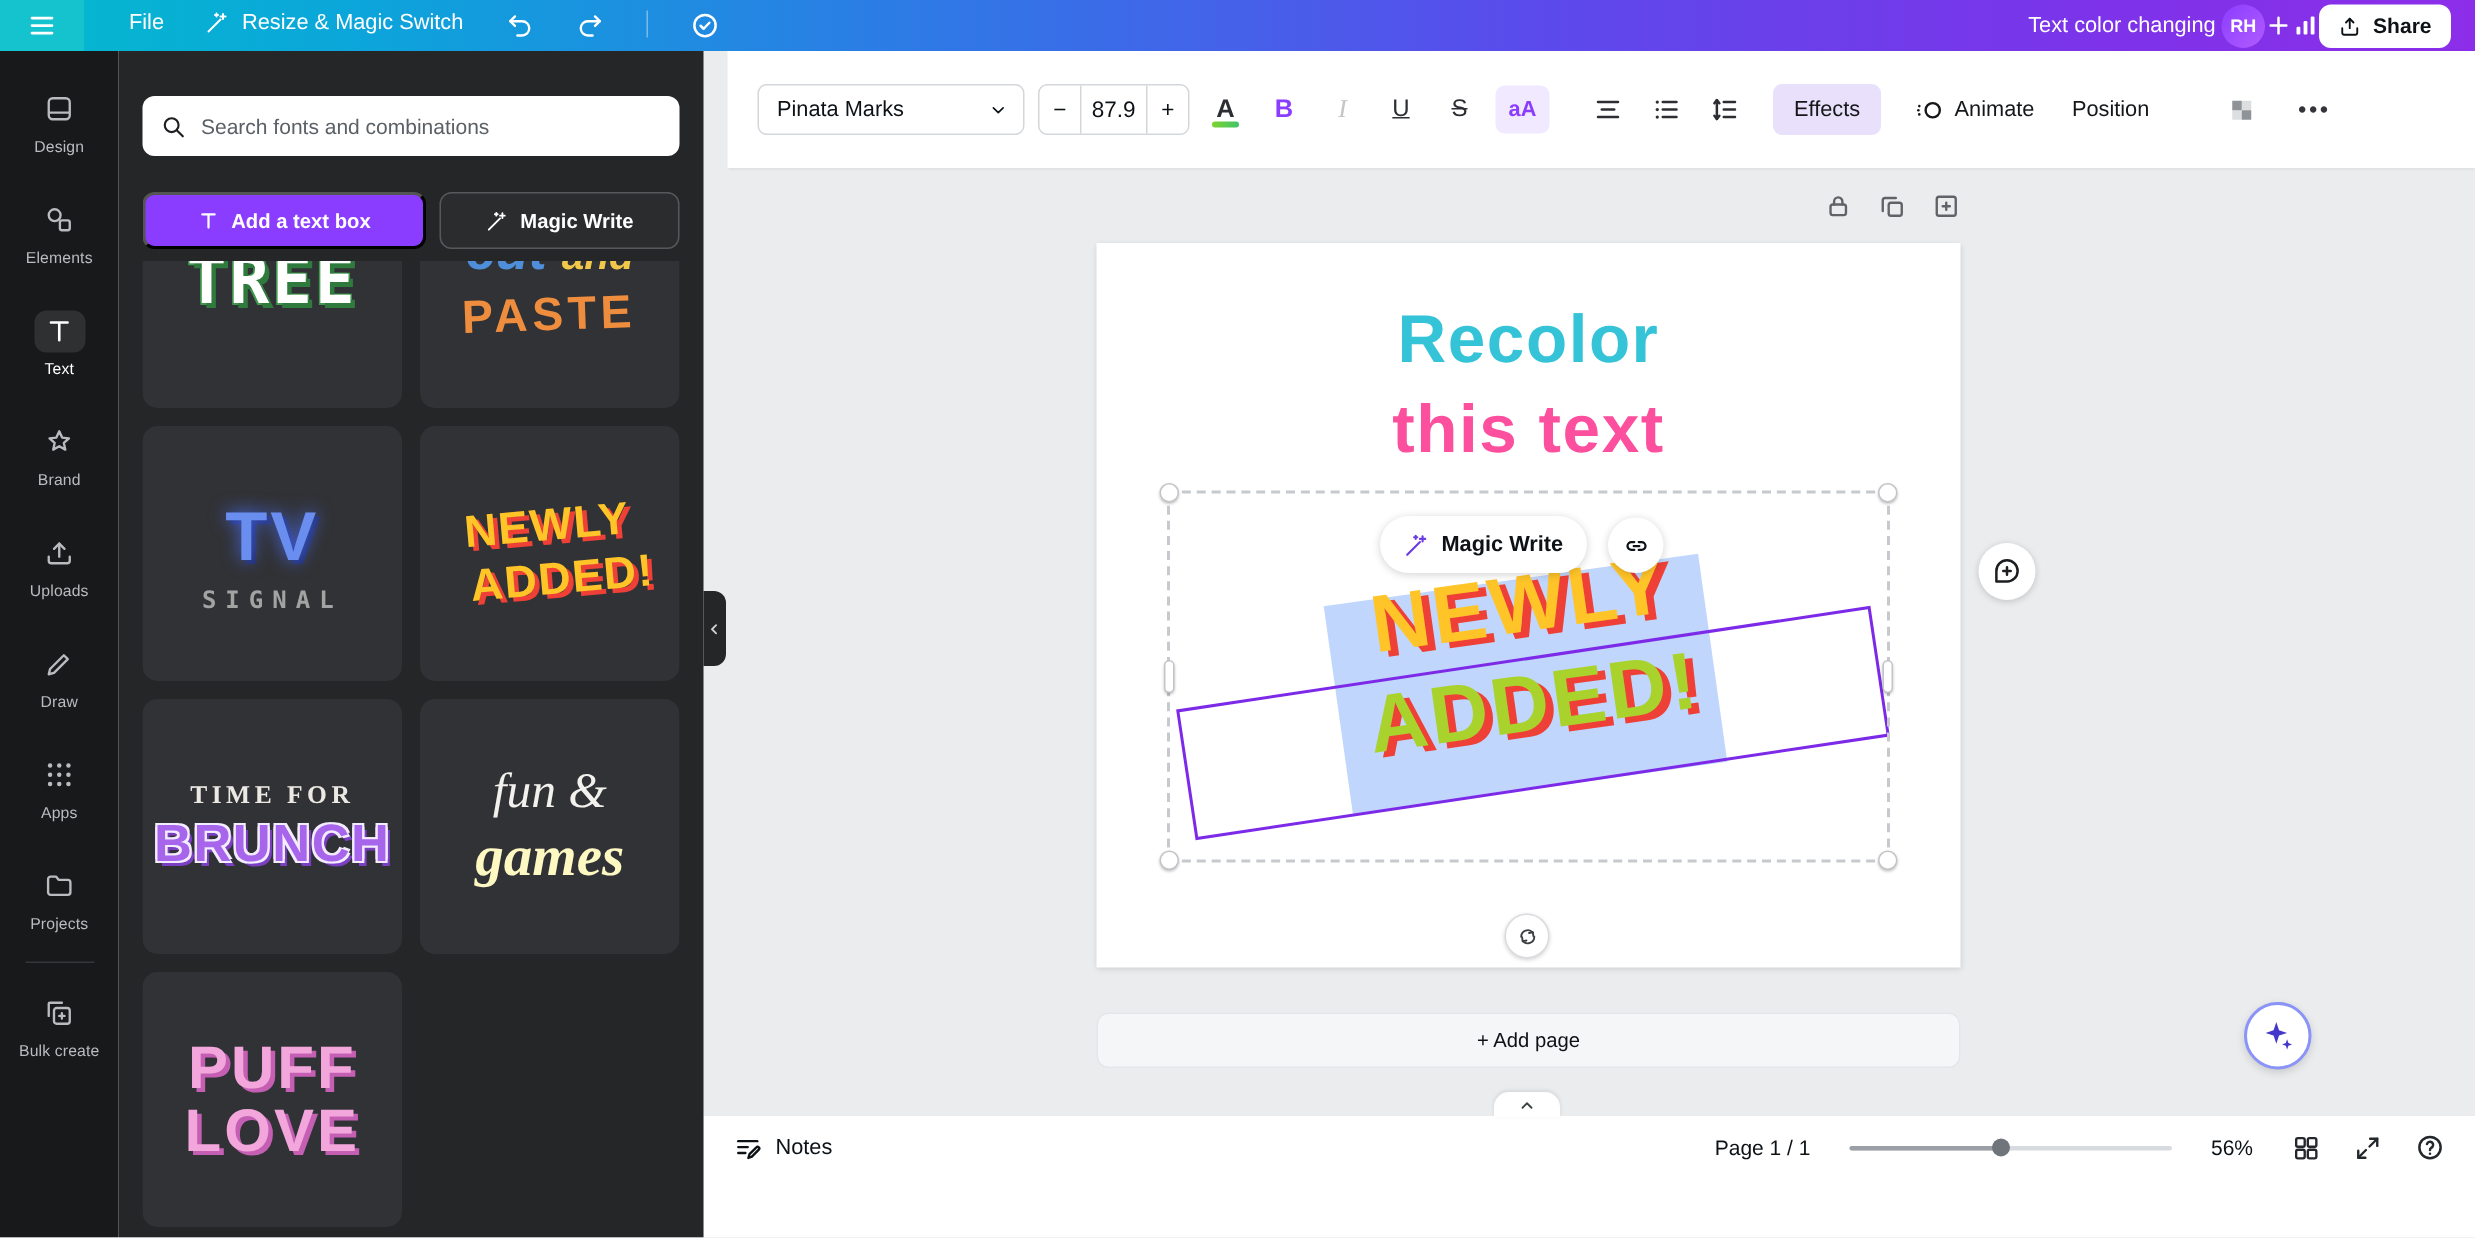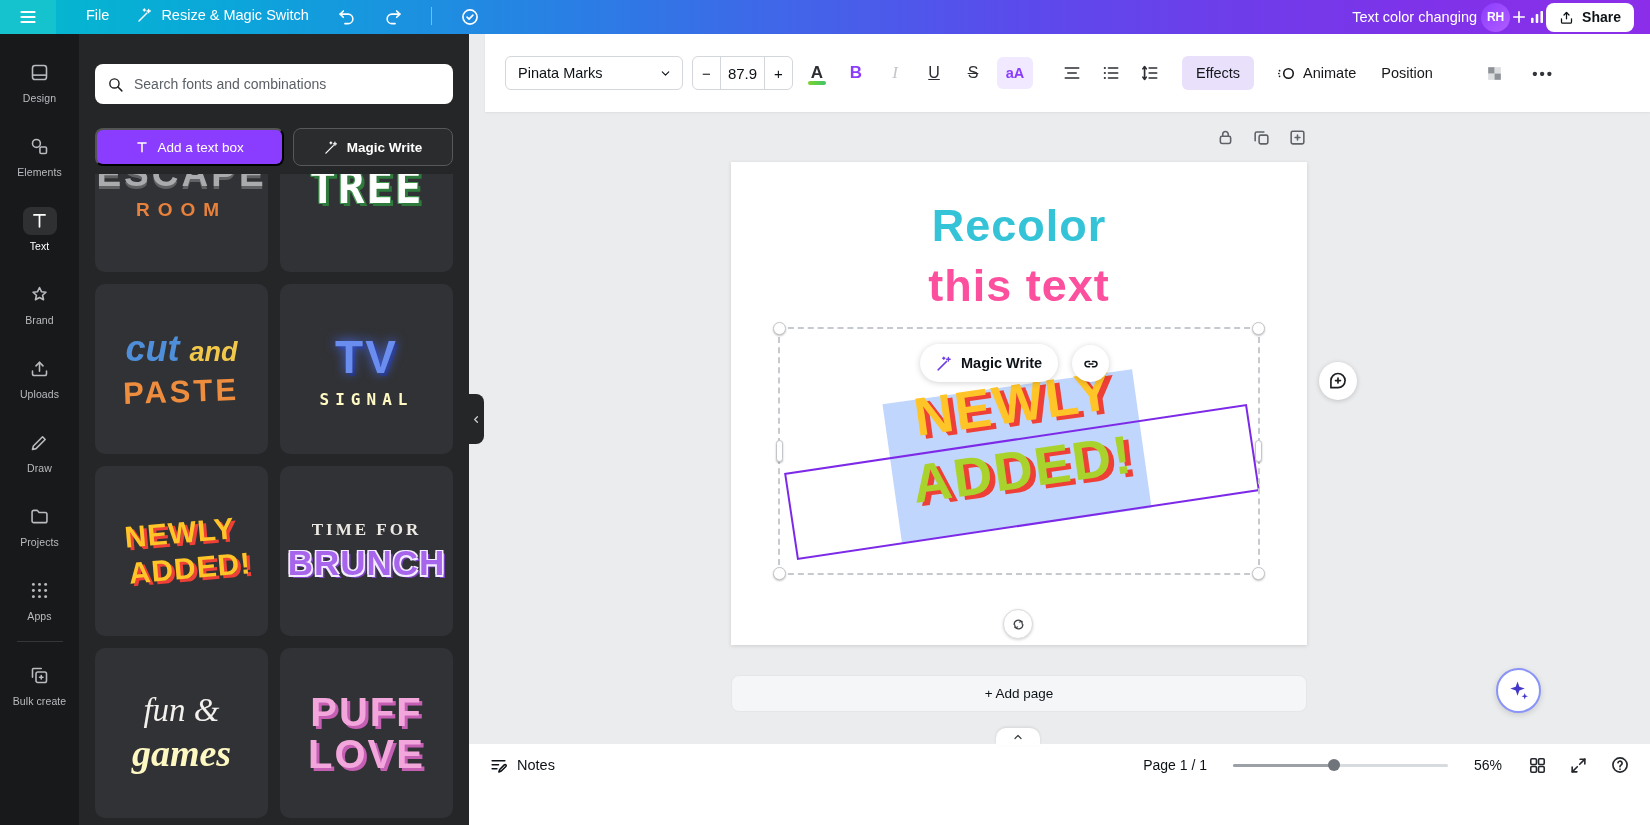--- a/index.html
+++ b/index.html
@@ -34,38 +34,38 @@
   .rail-divider { width:46px; height:1px; background:#34363a; margin:5px auto; }
 
   
   .panel { position:absolute; left:79px; top:34px; width:390px; bottom:0; background:#252627; z-index:40; }
   .search-box { position:absolute; left:16px; right:16px; top:30px; height:40px; background:#fff; border-radius:8px;
     display:flex; align-items:center; gap:10px; padding:0 12px; color:#1c1e21; }
   .search-box input { border:none; outline:none; flex:1; font-size:14px; color:#1c1e21; background:transparent; }
   .search-box input::placeholder { color:#5b6066; }
   .panel-buttons { position:absolute; top:94px; left:16px; right:16px; display:flex; gap:9px; }
   .btn-add-text { flex:1.08; height:38px; background:#8b3dff; color:#fff; border-radius:8px;
-    display:flex; align-items:center; justify-content:center; gap:8px; font-size:13.5px; font-weight:400; }
+    display:flex; align-items:center; justify-content:center; gap:8px; font-size:13.5px; font-weight:700; }
   .btn-magic-write { flex:.92; height:38px; background:#2b2c2e; border:1px solid #56585b; color:#fff; border-radius:8px;
     display:flex; align-items:center; justify-content:center; gap:8px; font-size:13.5px; font-weight:600; }
   .tiles-viewport { position:absolute; top:140px; left:16px; right:16px; bottom:0; overflow:hidden; }
   .tiles-grid { display:grid; grid-template-columns:1fr 1fr; gap:12px; margin-top:-72px; }
   .tile { height:170px; background:#313235; border-radius:10px; display:flex; flex-direction:column;
     align-items:center; justify-content:center; overflow:hidden; text-align:center; }
   
   .esc1 { font-weight:800; font-size:37px; color:#a9abad; letter-spacing:3px; text-shadow:0 3px 0 #5f6163; }
   .esc2 { font-weight:700; font-size:19px; color:#e8813c; letter-spacing:8px; margin-top:4px; }
   .tree1 { font-family:"DejaVu Sans Mono",monospace; font-weight:700; font-size:44px; color:#ffffff;
     letter-spacing:2px; text-shadow:3px 3px 0 #2f7a3d, -1px -1px 0 #3f9a4e, 1px -1px 0 #3f9a4e, -1px 1px 0 #3f9a4e; }
   .cp-row { display:flex; gap:10px; align-items:baseline; }
   .cp1 { font-weight:800; font-style:italic; font-size:36px; color:#4f8fd9; }
   .cp2 { font-weight:700; font-style:italic; font-size:27px; color:#f2c84b; }
   .cp3 { font-weight:800; font-size:31px; color:#ef8d3f; letter-spacing:3px; margin-top:4px; transform:rotate(-2deg); }
   .tv1 { font-weight:800; font-size:46px; color:#6a8df0; text-shadow:0 0 12px #4a6cf0, 3px 3px 0 #232f6e; letter-spacing:2px; }
-  .tv2 { font-family:"DejaVu Sans Mono",monospace; font-weight:700; font-size:16px; color:#fef9c3; letter-spacing:6px; margin-top:6px; }
+  .tv2 { font-family:"DejaVu Sans Mono",monospace; font-weight:700; font-size:16px; color:#a3a3a3; letter-spacing:6px; margin-top:6px; }
   .t-newly-inner { transform:rotate(-5deg); }
   .na1,.na2 { display:block; font-weight:800; font-size:30px; letter-spacing:1px; color:#ffc428; text-shadow:3px 3px 0 #ee4036; line-height:36px; }
   .na2 { margin-left:14px; }
   .br1 { font-family:"Liberation Serif","DejaVu Serif",serif; font-weight:600; font-size:17px; color:#ece9e4; letter-spacing:3px; }
   .br2 { font-weight:800; font-size:35px; color:#a765ec; letter-spacing:1px; margin-top:3px;
     text-shadow:-1.5px -1.5px 0 #f3ecff, 1.5px -1.5px 0 #f3ecff, -1.5px 1.5px 0 #f3ecff, 1.5px 1.5px 0 #f3ecff, 3px 3px 0 #7b3fc4; }
   .fg1 { font-family:"Liberation Serif","DejaVu Serif",serif; font-style:italic; font-size:33px; color:#f3f1ee; }
   .fg2 { font-family:"Liberation Serif","DejaVu Serif",serif; font-style:italic; font-weight:700; font-size:38px; color:#fef9c3; margin-top:2px; }
   .pl1,.pl2 { display:block; font-weight:800; font-size:40px; color:#f2a6dc; letter-spacing:2px; line-height:42px; text-shadow:3px 3px 0 #c45fb4; }
   .collapse-tab { position:absolute; left:469px; top:394px; width:15px; height:50px; background:#252627;
@@ -278,42 +278,42 @@
   <div class="rail-item" data-interactable="true">
     <span class="ric" data-interactable="false">
         <svg width="21" height="21" viewBox="0 0 24 24" fill="none" stroke="currentColor" stroke-width="1.8" stroke-linejoin="round">
           <path d="M15.5 5.5l3 3L8 19l-4 1 1-4z"></path>
         </svg>
       </span>
     <span class="lbl" data-interactable="false">Draw</span>
   </div>
   <div class="rail-item" data-interactable="true">
     <span class="ric" data-interactable="false">
-        <svg width="21" height="21" viewBox="0 0 24 24" fill="none" stroke="currentColor" stroke-width="1.8" stroke-linejoin="round">
-          <path d="M3.5 7a2 2 0 0 1 2-2h4l2 2.5h7a2 2 0 0 1 2 2V17a2 2 0 0 1-2 2h-13a2 2 0 0 1-2-2z"></path>
-        </svg>
-      </span>
-    <span class="lbl" data-interactable="false">Projects</span>
-  </div>
-  <div class="rail-item" data-interactable="true">
-    <span class="ric" data-interactable="false">
         <svg width="21" height="21" viewBox="0 0 24 24" fill="currentColor">
           <circle cx="5" cy="5" r="1.7"></circle>
           <circle cx="12" cy="5" r="1.7"></circle>
           <circle cx="19" cy="5" r="1.7"></circle>
           <circle cx="5" cy="12" r="1.7"></circle>
           <circle cx="12" cy="12" r="1.7"></circle>
           <circle cx="19" cy="12" r="1.7"></circle>
           <circle cx="5" cy="19" r="1.7"></circle>
           <circle cx="12" cy="19" r="1.7"></circle>
           <circle cx="19" cy="19" r="1.7"></circle>
         </svg>
       </span>
     <span class="lbl" data-interactable="false">Apps</span>
   </div>
+  <div class="rail-item" data-interactable="true">
+    <span class="ric" data-interactable="false">
+        <svg width="21" height="21" viewBox="0 0 24 24" fill="none" stroke="currentColor" stroke-width="1.8" stroke-linejoin="round">
+          <path d="M3.5 7a2 2 0 0 1 2-2h4l2 2.5h7a2 2 0 0 1 2 2V17a2 2 0 0 1-2 2h-13a2 2 0 0 1-2-2z"></path>
+        </svg>
+      </span>
+    <span class="lbl" data-interactable="false">Projects</span>
+  </div>
   <div class="rail-divider" data-interactable="false"></div>
   <div class="rail-item" data-interactable="true">
     <span class="ric" data-interactable="false">
         <svg width="21" height="21" viewBox="0 0 24 24" fill="none" stroke="currentColor" stroke-width="1.8" stroke-linecap="round" stroke-linejoin="round">
           <rect x="8" y="8" width="12" height="12" rx="2"></rect>
           <path d="M4 14V5a1 1 0 0 1 1-1h9"></path>
           <path d="M14 12v4M12 14h4"></path>
         </svg>
       </span>
     <span class="lbl" data-interactable="false">Bulk create</span>
@@ -345,24 +345,20 @@
             <path d="M3 21L15 9"></path>
             <path d="M17.5 3.5v5M15 6h5"></path>
             <path d="M11 3v3M9.5 4.5h3"></path>
           </svg>
         </span>
       <span data-interactable="false">Magic Write</span>
     </button>
   </div>
   <div class="tiles-viewport" data-interactable="true">
     <div class="tiles-grid">
-      <div class="tile" data-interactable="true">
-        <span class="esc1" data-interactable="false">ESCAPE</span>
-        <span class="esc2" data-interactable="false">ROOM</span>
-      </div>
       <div class="tile" data-interactable="true">
         <span class="tree1" data-interactable="false">TREE</span>
       </div>
       <div class="tile" data-interactable="true">
         <span class="cp-row">
           <span class="cp1" data-interactable="false">cut</span>
           <span class="cp2" data-interactable="false">and</span>
         </span>
         <span class="cp3" data-interactable="false">PASTE</span>
       </div>

